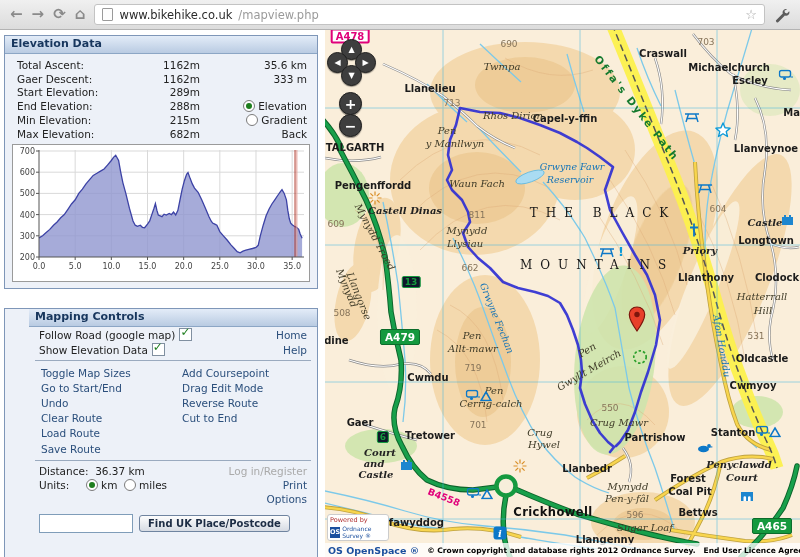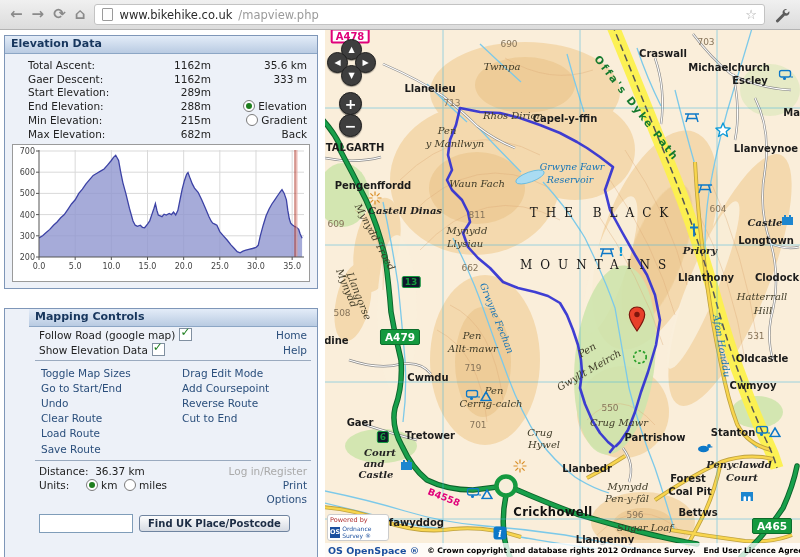--- a/index.html
+++ b/index.html
@@ -111,21 +111,21 @@
   </div>
   <span style="line-height:0;">
     <svg width="16" height="16" viewBox="0 0 16 16">
         <path d="M13.2 2.2a3.4 3.4 0 0 0-4.4 4.3L2.6 12.7a1.5 1.5 0 1 0 2.1 2.1l6.2-6.2a3.4 3.4 0 0 0 4.3-4.4l-2.2 2.2-2-.6-.6-2z" fill="#5c5c5c"></path>
       </svg>
   </span>
 </div>
 
 <section class="panel" id="elev-panel">
   <div class="phead">Elevation Data</div>
-  <div style="padding-top:4px;padding-left:11px;">
+  <div style="padding-top:4px;">
     <div class="srow">
       <span class="lab">Total Ascent:</span>
       <span class="val">1162m</span>
       <span class="rt">35.6 km</span>
     </div>
     <div class="srow">
       <span class="lab">Gaer Descent:</span>
       <span class="val">1162m</span>
       <span class="rt">333 m</span>
     </div>
@@ -224,22 +224,22 @@
   <div class="lcols">
     <div class="lcol" id="links-left">
         <a class="plink">Toggle Map Sizes</a>
         <a class="plink">Go to Start/End</a>
         <a class="plink">Undo</a>
         <a class="plink">Clear Route</a>
         <a class="plink">Load Route</a>
         <a class="plink">Save Route</a>
       </div>
     <div class="lcol" id="links-right">
+        <a class="plink">Add Coursepoint</a>
         <a class="plink">Drag Edit Mode</a>
-        <a class="plink">Add Coursepoint</a>
         <a class="plink">Reverse Route</a>
         <a class="plink">Cut to End</a>
       </div>
   </div>
   <div class="divider"></div>
   <div class="crow">
     <span><span>Distance:</span>&nbsp;&nbsp;<span>36.37 km</span></span>
     <span class="graylink">Log in/Register</span>
   </div>
   <div class="crow">

